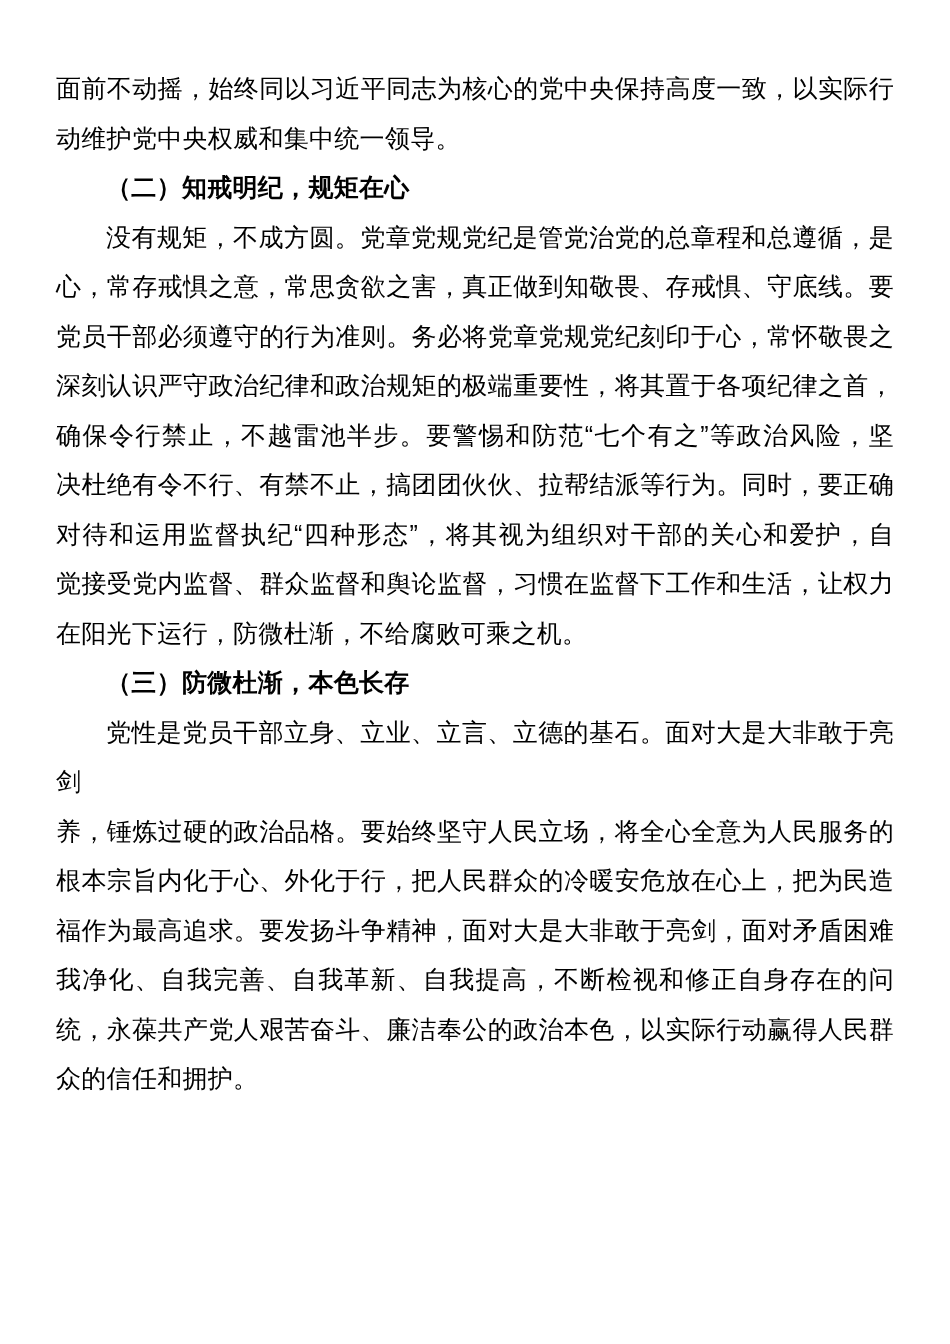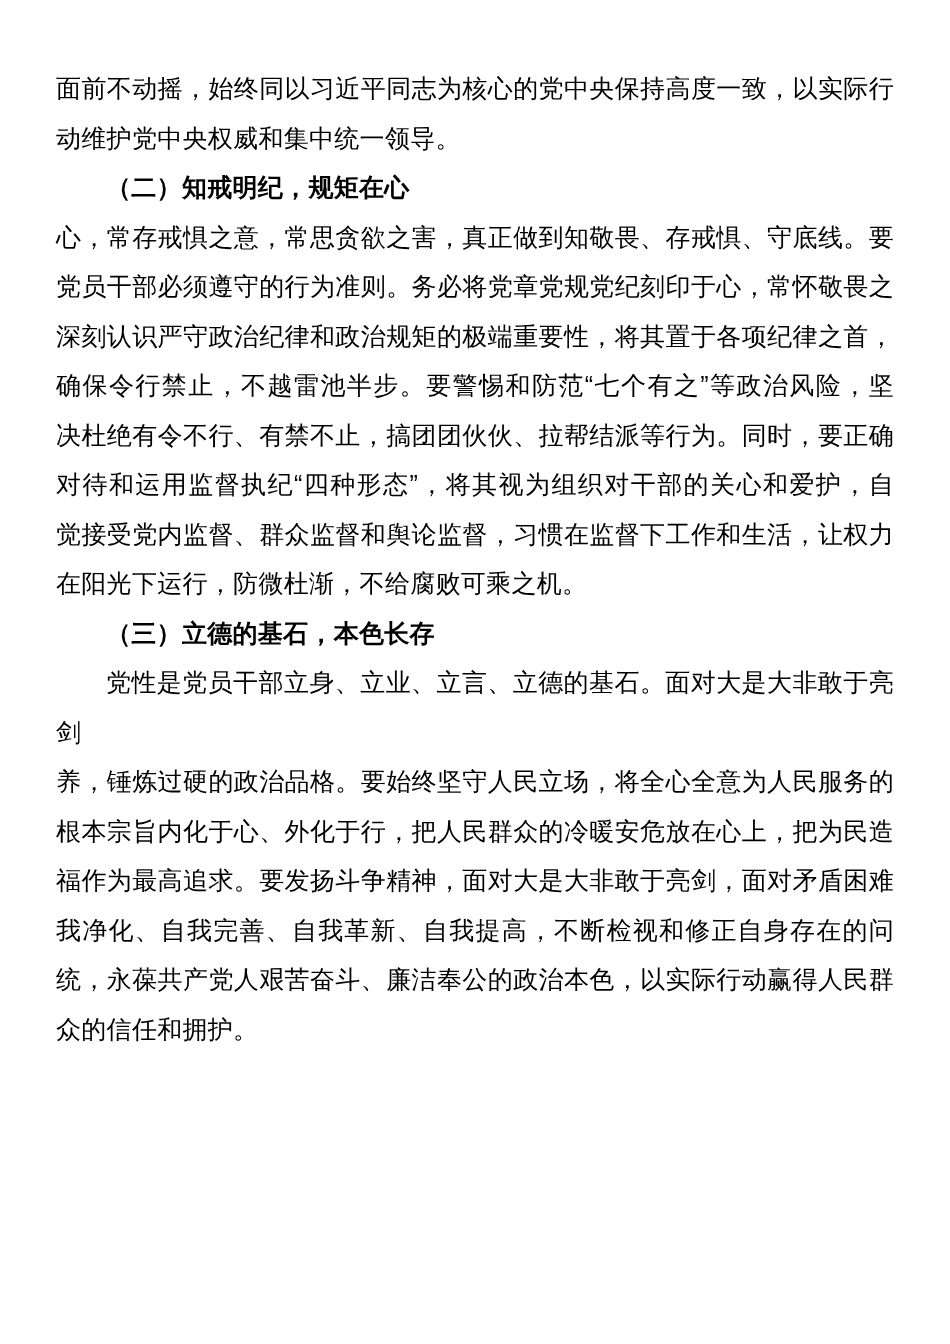--- a/index.html
+++ b/index.html
@@ -44,31 +44,32 @@
 <div class="page">
 
   <div>
     <div class="line fill">面前不动摇，始终同以习近平同志为核心的党中央保持高度一致，以实际行</div>
     <div class="line">动维护党中央权威和集中统一领导。</div>
   </div>
 
   <div class="line heading indent">（二）知戒明纪，规矩在心</div>
 
   <div>
+    <div class="line fill indent">没有规矩，不成方圆。党章党规党纪是管党治党的总章程和总遵循，是</div>
     <div class="line fill">心，常存戒惧之意，常思贪欲之害，真正做到知敬畏、存戒惧、守底线。要</div>
     <div class="line fill">党员干部必须遵守的行为准则。务必将党章党规党纪刻印于心，常怀敬畏之</div>
     <div class="line fill">深刻认识严守政治纪律和政治规矩的极端重要性，将其置于各项纪律之首，</div>
     <div class="line fill">确保令行禁止，不越雷池半步。要警惕和防范“七个有之”等政治风险，坚</div>
     <div class="line fill">决杜绝有令不行、有禁不止，搞团团伙伙、拉帮结派等行为。同时，要正确</div>
     <div class="line fill">对待和运用监督执纪“四种形态”，将其视为组织对干部的关心和爱护，自</div>
     <div class="line fill">觉接受党内监督、群众监督和舆论监督，习惯在监督下工作和生活，让权力</div>
     <div class="line">在阳光下运行，防微杜渐，不给腐败可乘之机。</div>
   </div>
 
-  <div class="line heading indent">（三）立德的基石，本色长存</div>
+  <div class="line heading indent">（三）防微杜渐，本色长存</div>
 
   <div>
     <div class="line fill indent">党性是党员干部立身、立业、立言、立德的基石。面对大是大非敢于亮剑</div>
     <div class="line fill">养，锤炼过硬的政治品格。要始终坚守人民立场，将全心全意为人民服务的</div>
     <div class="line fill">根本宗旨内化于心、外化于行，把人民群众的冷暖安危放在心上，把为民造</div>
     <div class="line fill">福作为最高追求。要发扬斗争精神，面对大是大非敢于亮剑，面对矛盾困难</div>
     <div class="line fill">我净化、自我完善、自我革新、自我提高，不断检视和修正自身存在的问</div>
     <div class="line fill">统，永葆共产党人艰苦奋斗、廉洁奉公的政治本色，以实际行动赢得人民群</div>
     <div class="line">众的信任和拥护。</div>
   </div>

